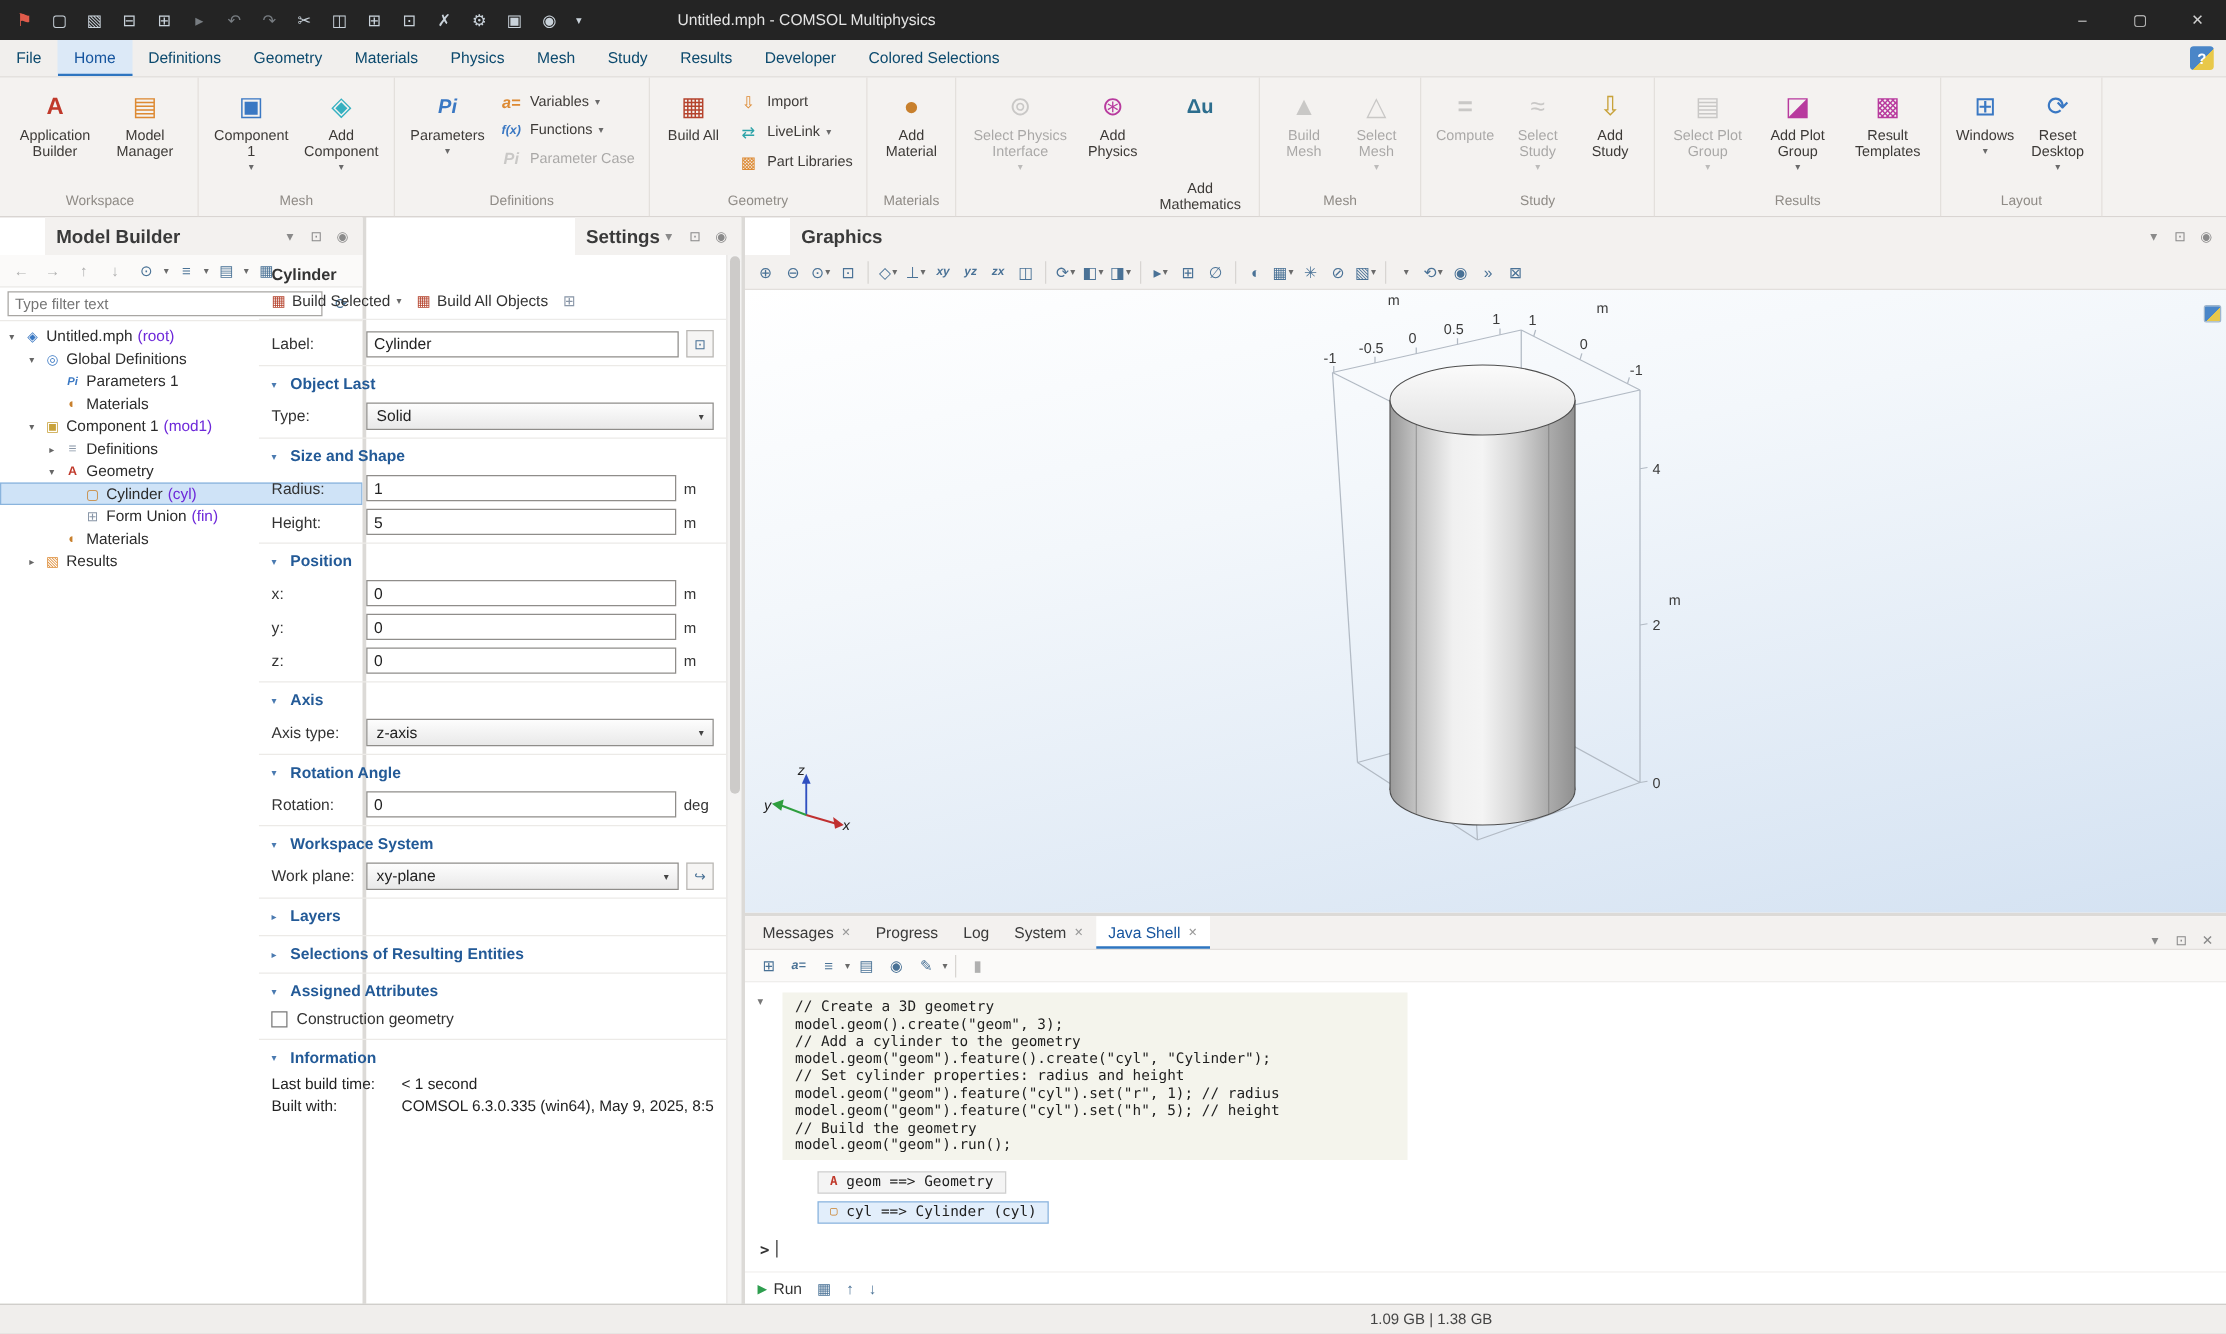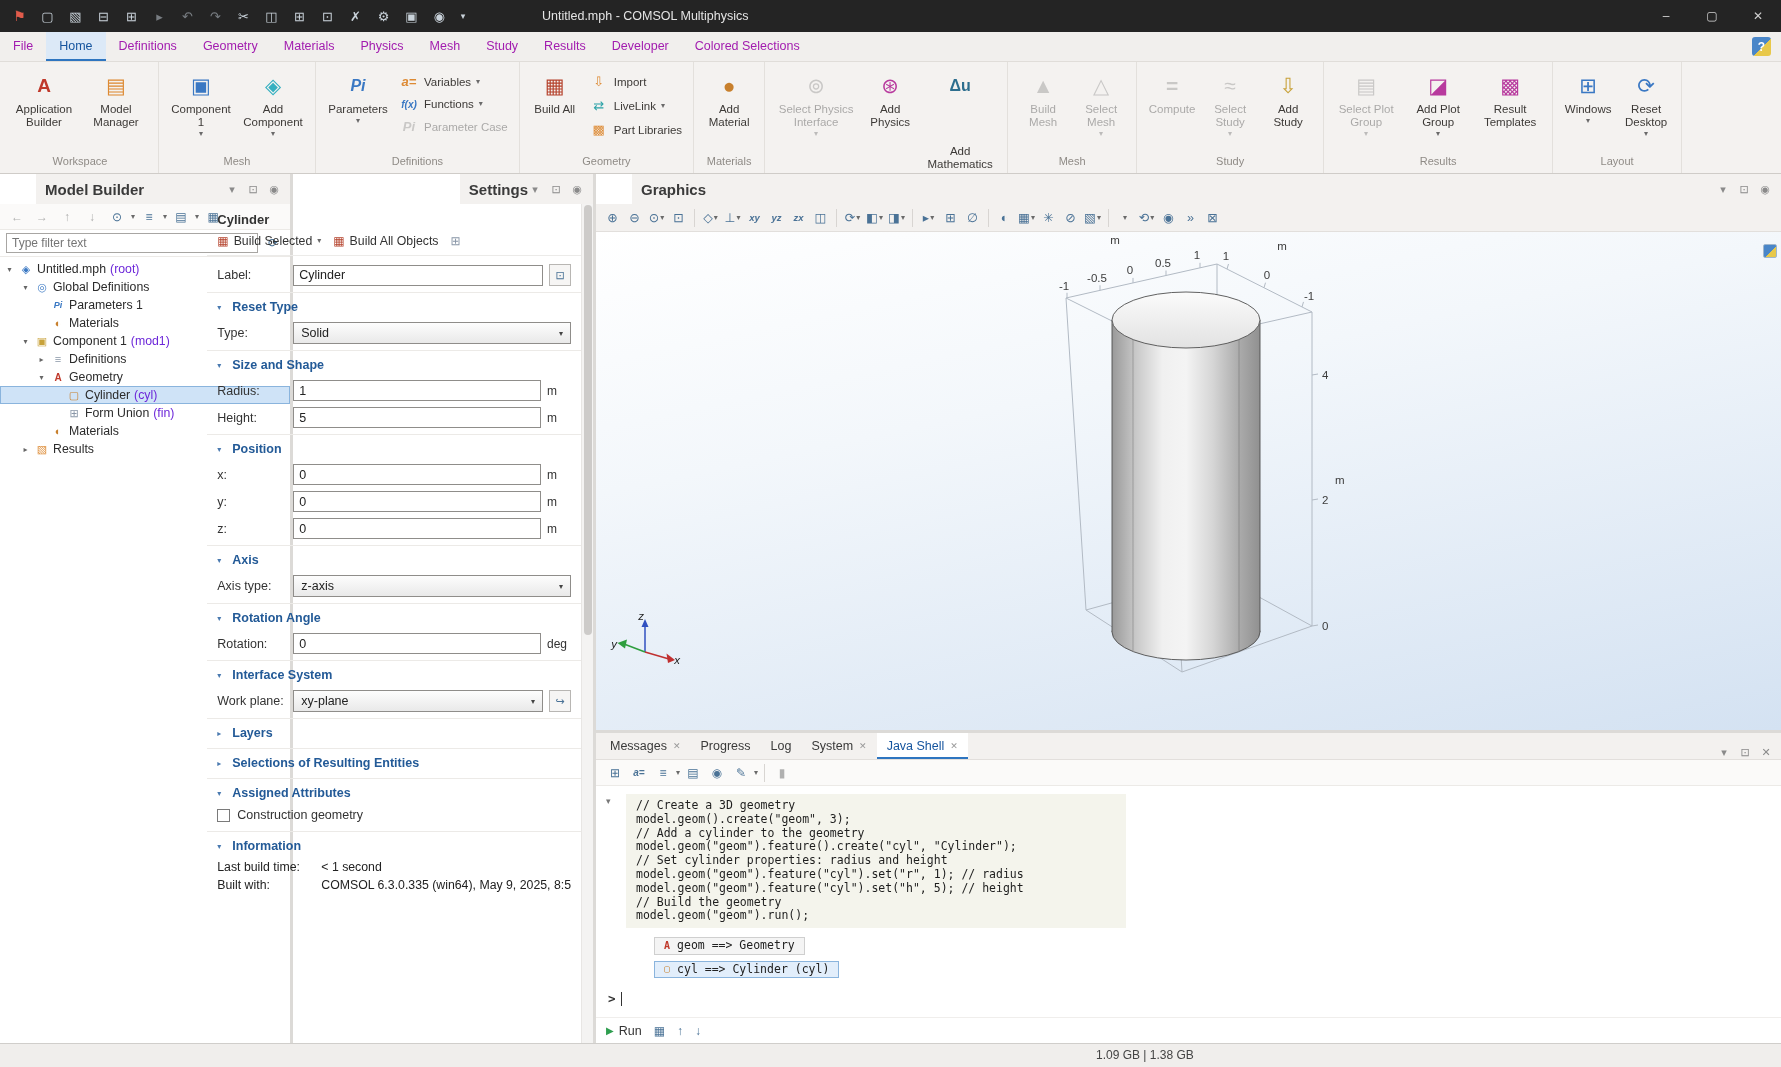--- a/index.html
+++ b/index.html
@@ -12,21 +12,21 @@
   .ticn{width:27px;height:26px;display:inline-flex;align-items:center;justify-content:center;font-size:13px;color:#c9d2da;border-radius:3px;}
   .ticn.logo{color:#e05b4b;font-size:14px;}
   .ticn.dim{color:#787d82;}
   .ticn.sm{width:18px;font-size:9px;}
   .title-text{margin-left:70px;font-size:12.5px;color:#e4e4e4;white-space:nowrap;}
   .win-controls{margin-left:auto;display:flex;height:32px;}
   .wc{width:46px;height:32px;display:flex;align-items:center;justify-content:center;font-size:12px;color:#d0d0d0;}
 
   
   .menubar{height:30px;background:#f1efed;display:flex;align-items:center;border-bottom:1px solid #e0ddd9;}
-  .mtab{padding:0 13px;line-height:29px;font-size:12.5px;color:#a21caf;cursor:default;}
+  .mtab{padding:0 13px;line-height:29px;font-size:12.5px;color:#0c4a6e;cursor:default;}
   .mtab.active{background:#dce9f7;color:#15549e;box-shadow:inset 0 -2px 0 #2e75c0;}
   .help-btn{margin-left:auto;margin-right:10px;width:19px;height:19px;border-radius:3px;background:linear-gradient(135deg,#4a86c8 55%,#e8c84a 55%);color:#fff;font-size:12px;font-weight:bold;display:flex;align-items:center;justify-content:center;}
 
   
   .ribbon{height:112px;background:#f4f2f0;display:flex;align-items:stretch;border-bottom:1px solid #cfccc8;padding-left:2px;}
   .rgroup{display:flex;flex-direction:column;border-right:1px solid #e3e0dc;}
   .ritems{flex:1;display:flex;align-items:flex-start;padding:5px 7px 0;gap:2px;}
   .rlabel{height:20px;line-height:16px;text-align:center;color:#8f8b86;font-size:11px;}
   .rbig{width:70px;min-height:80px;display:flex;flex-direction:column;align-items:center;text-align:center;font-size:11.5px;color:#3d3a37;padding:3px 2px 0;border-radius:3px;gap:1px;}
   .rbig.w88{width:88px;} .rbig.w80{width:80px;gap:43px;} .rbig.w56{width:56px;}
@@ -480,21 +480,21 @@
       </div>
       <div class="frow" style="padding-top:8px">
         <span class="flabel">Label:</span>
         <input value="Cylinder" style="">
         <span class="fbtn">⊡</span>
       </div>
 
       <div class="sec">
         <div class="sec-h">
           <span class="sec-ch">▾</span>
-          <span class="sec-t">Reset Type</span>
+          <span class="sec-t">Object Last</span>
         </div>
         <div class="frow">
           <span class="flabel">Type:</span>
           <div class="fselect">
             <span>Solid</span>
             <span class="sel-caret">▾</span>
           </div>
         </div>
       </div>
 
@@ -559,21 +559,21 @@
         <div class="frow">
           <span class="flabel">Rotation:</span>
           <input value="0" style="">
           <span class="funit">deg</span>
         </div>
       </div>
 
       <div class="sec">
         <div class="sec-h">
           <span class="sec-ch">▾</span>
-          <span class="sec-t">Interface System</span>
+          <span class="sec-t">Workspace System</span>
         </div>
         <div class="frow">
           <span class="flabel">Work plane:</span>
           <div class="fselect">
             <span>xy-plane</span>
             <span class="sel-caret">▾</span>
           </div>
           <span class="fbtn">↪</span>
         </div>
       </div>

